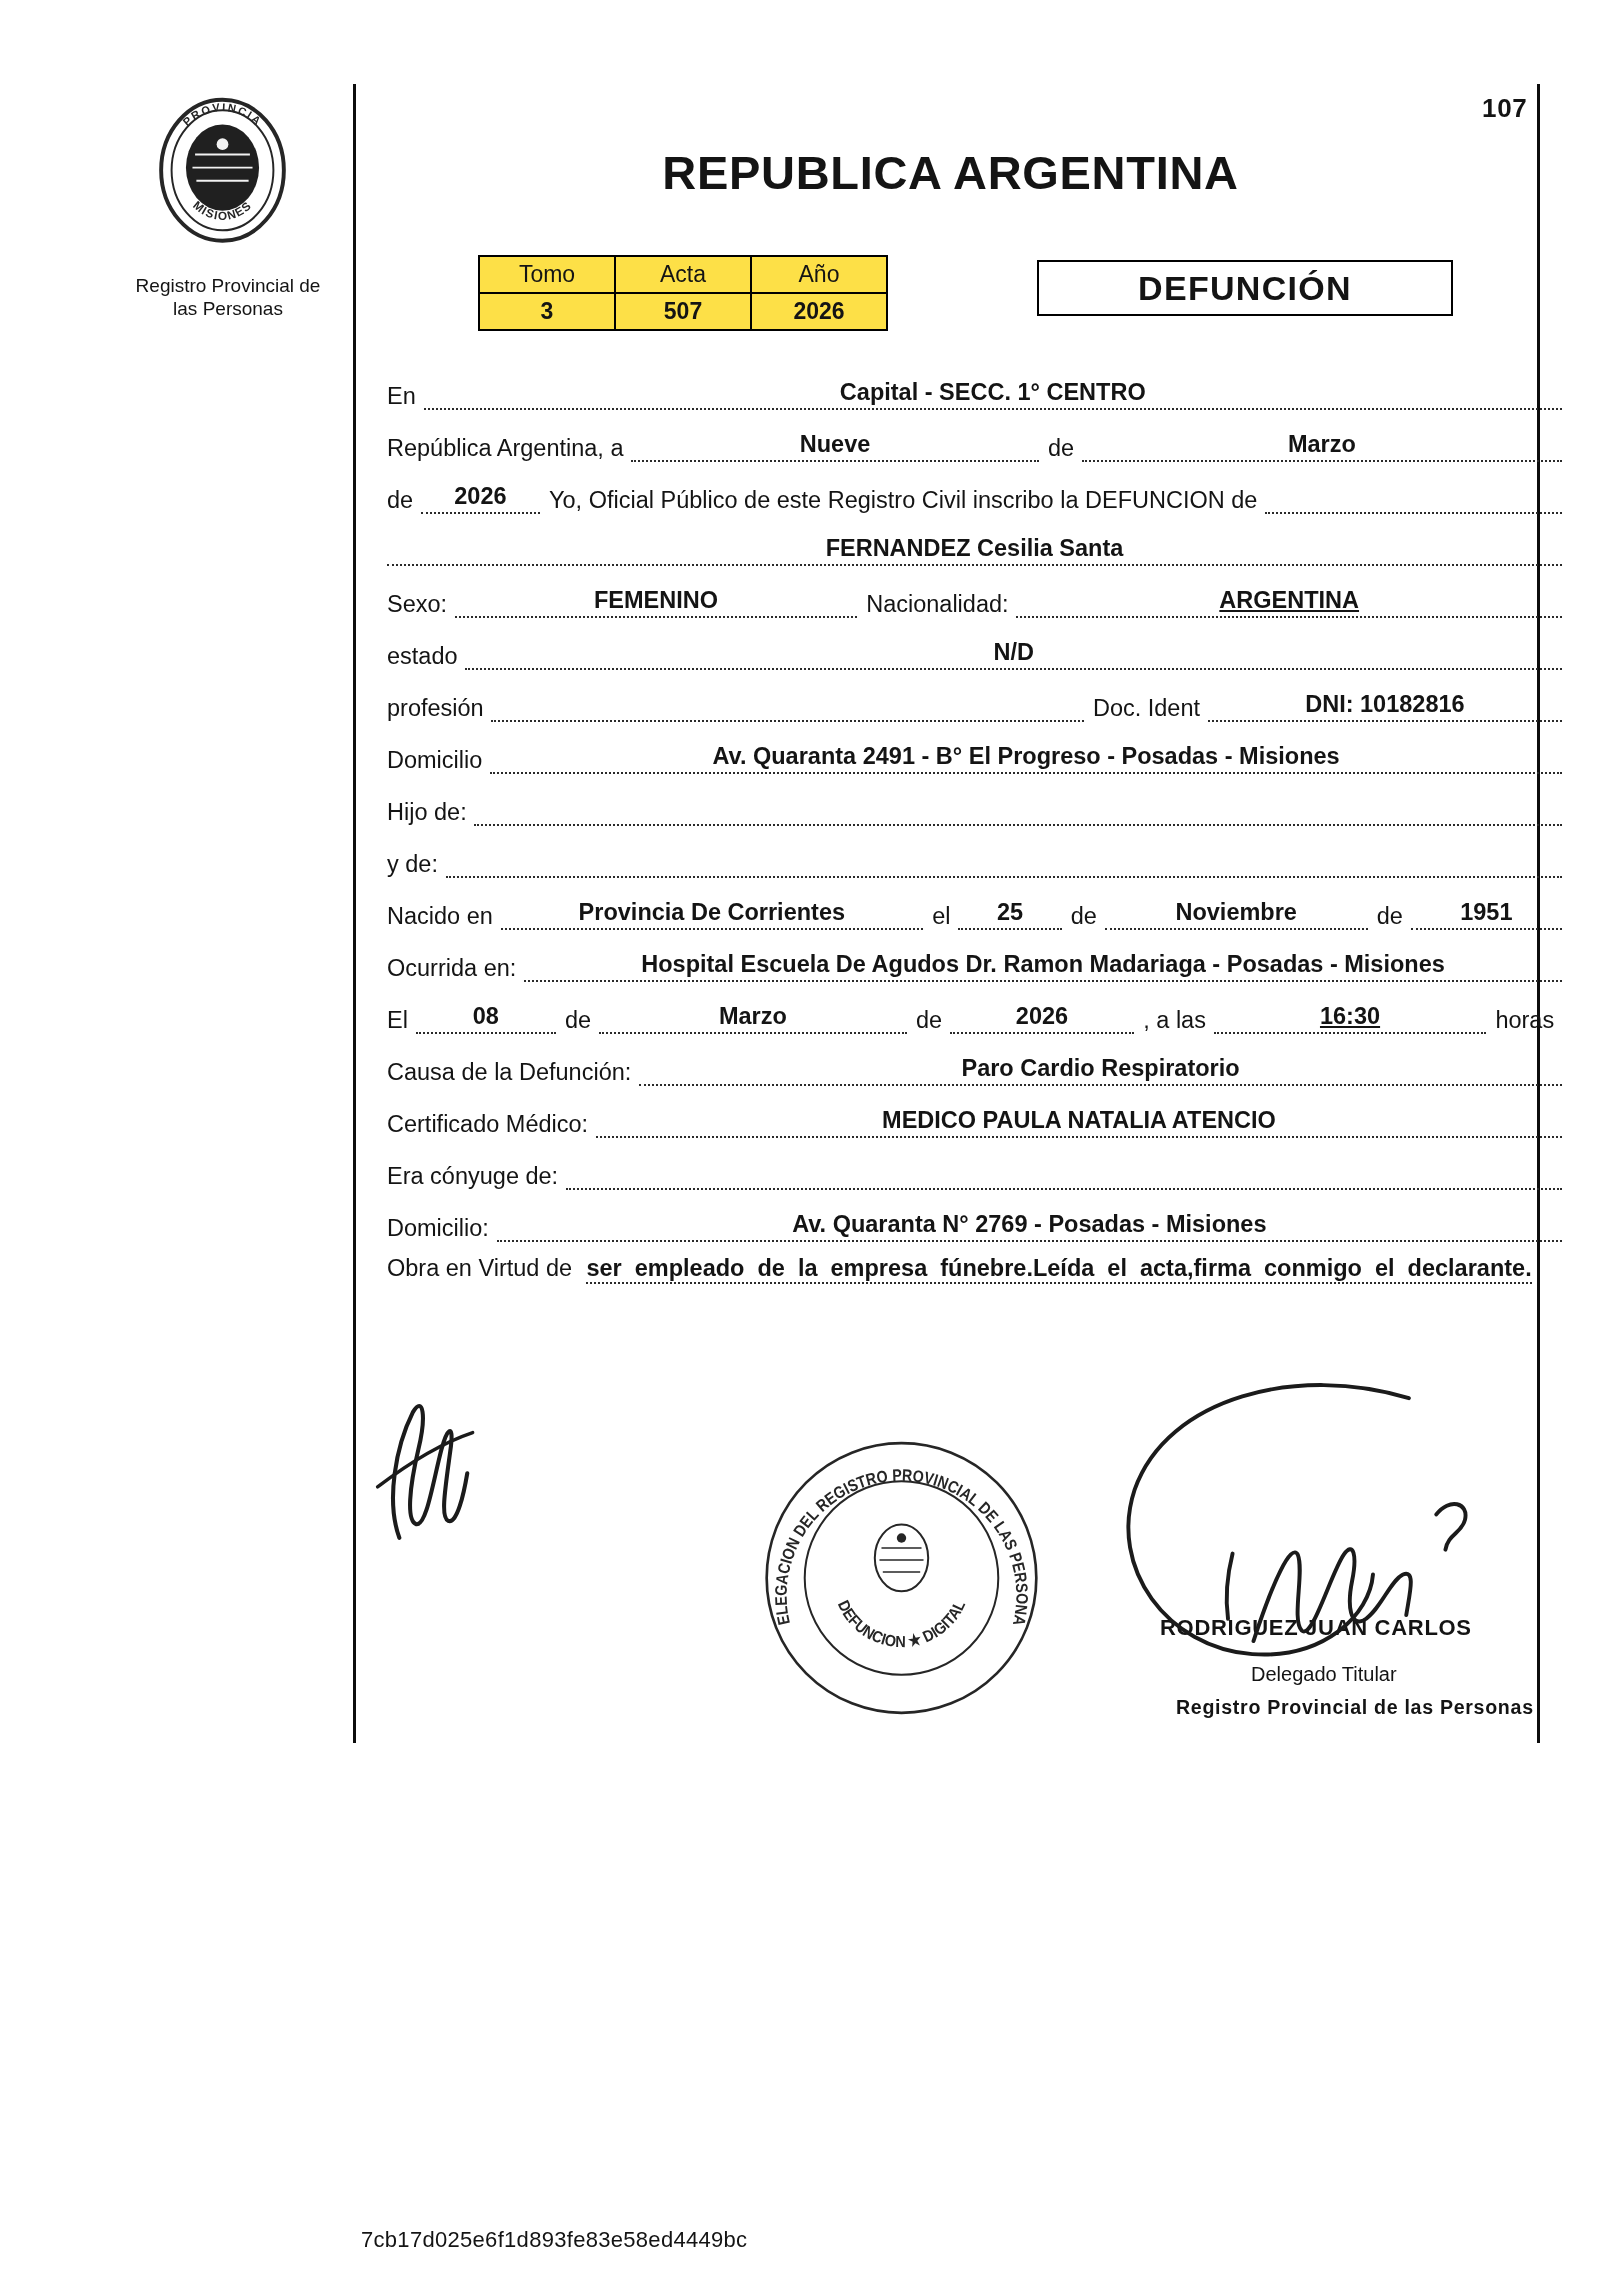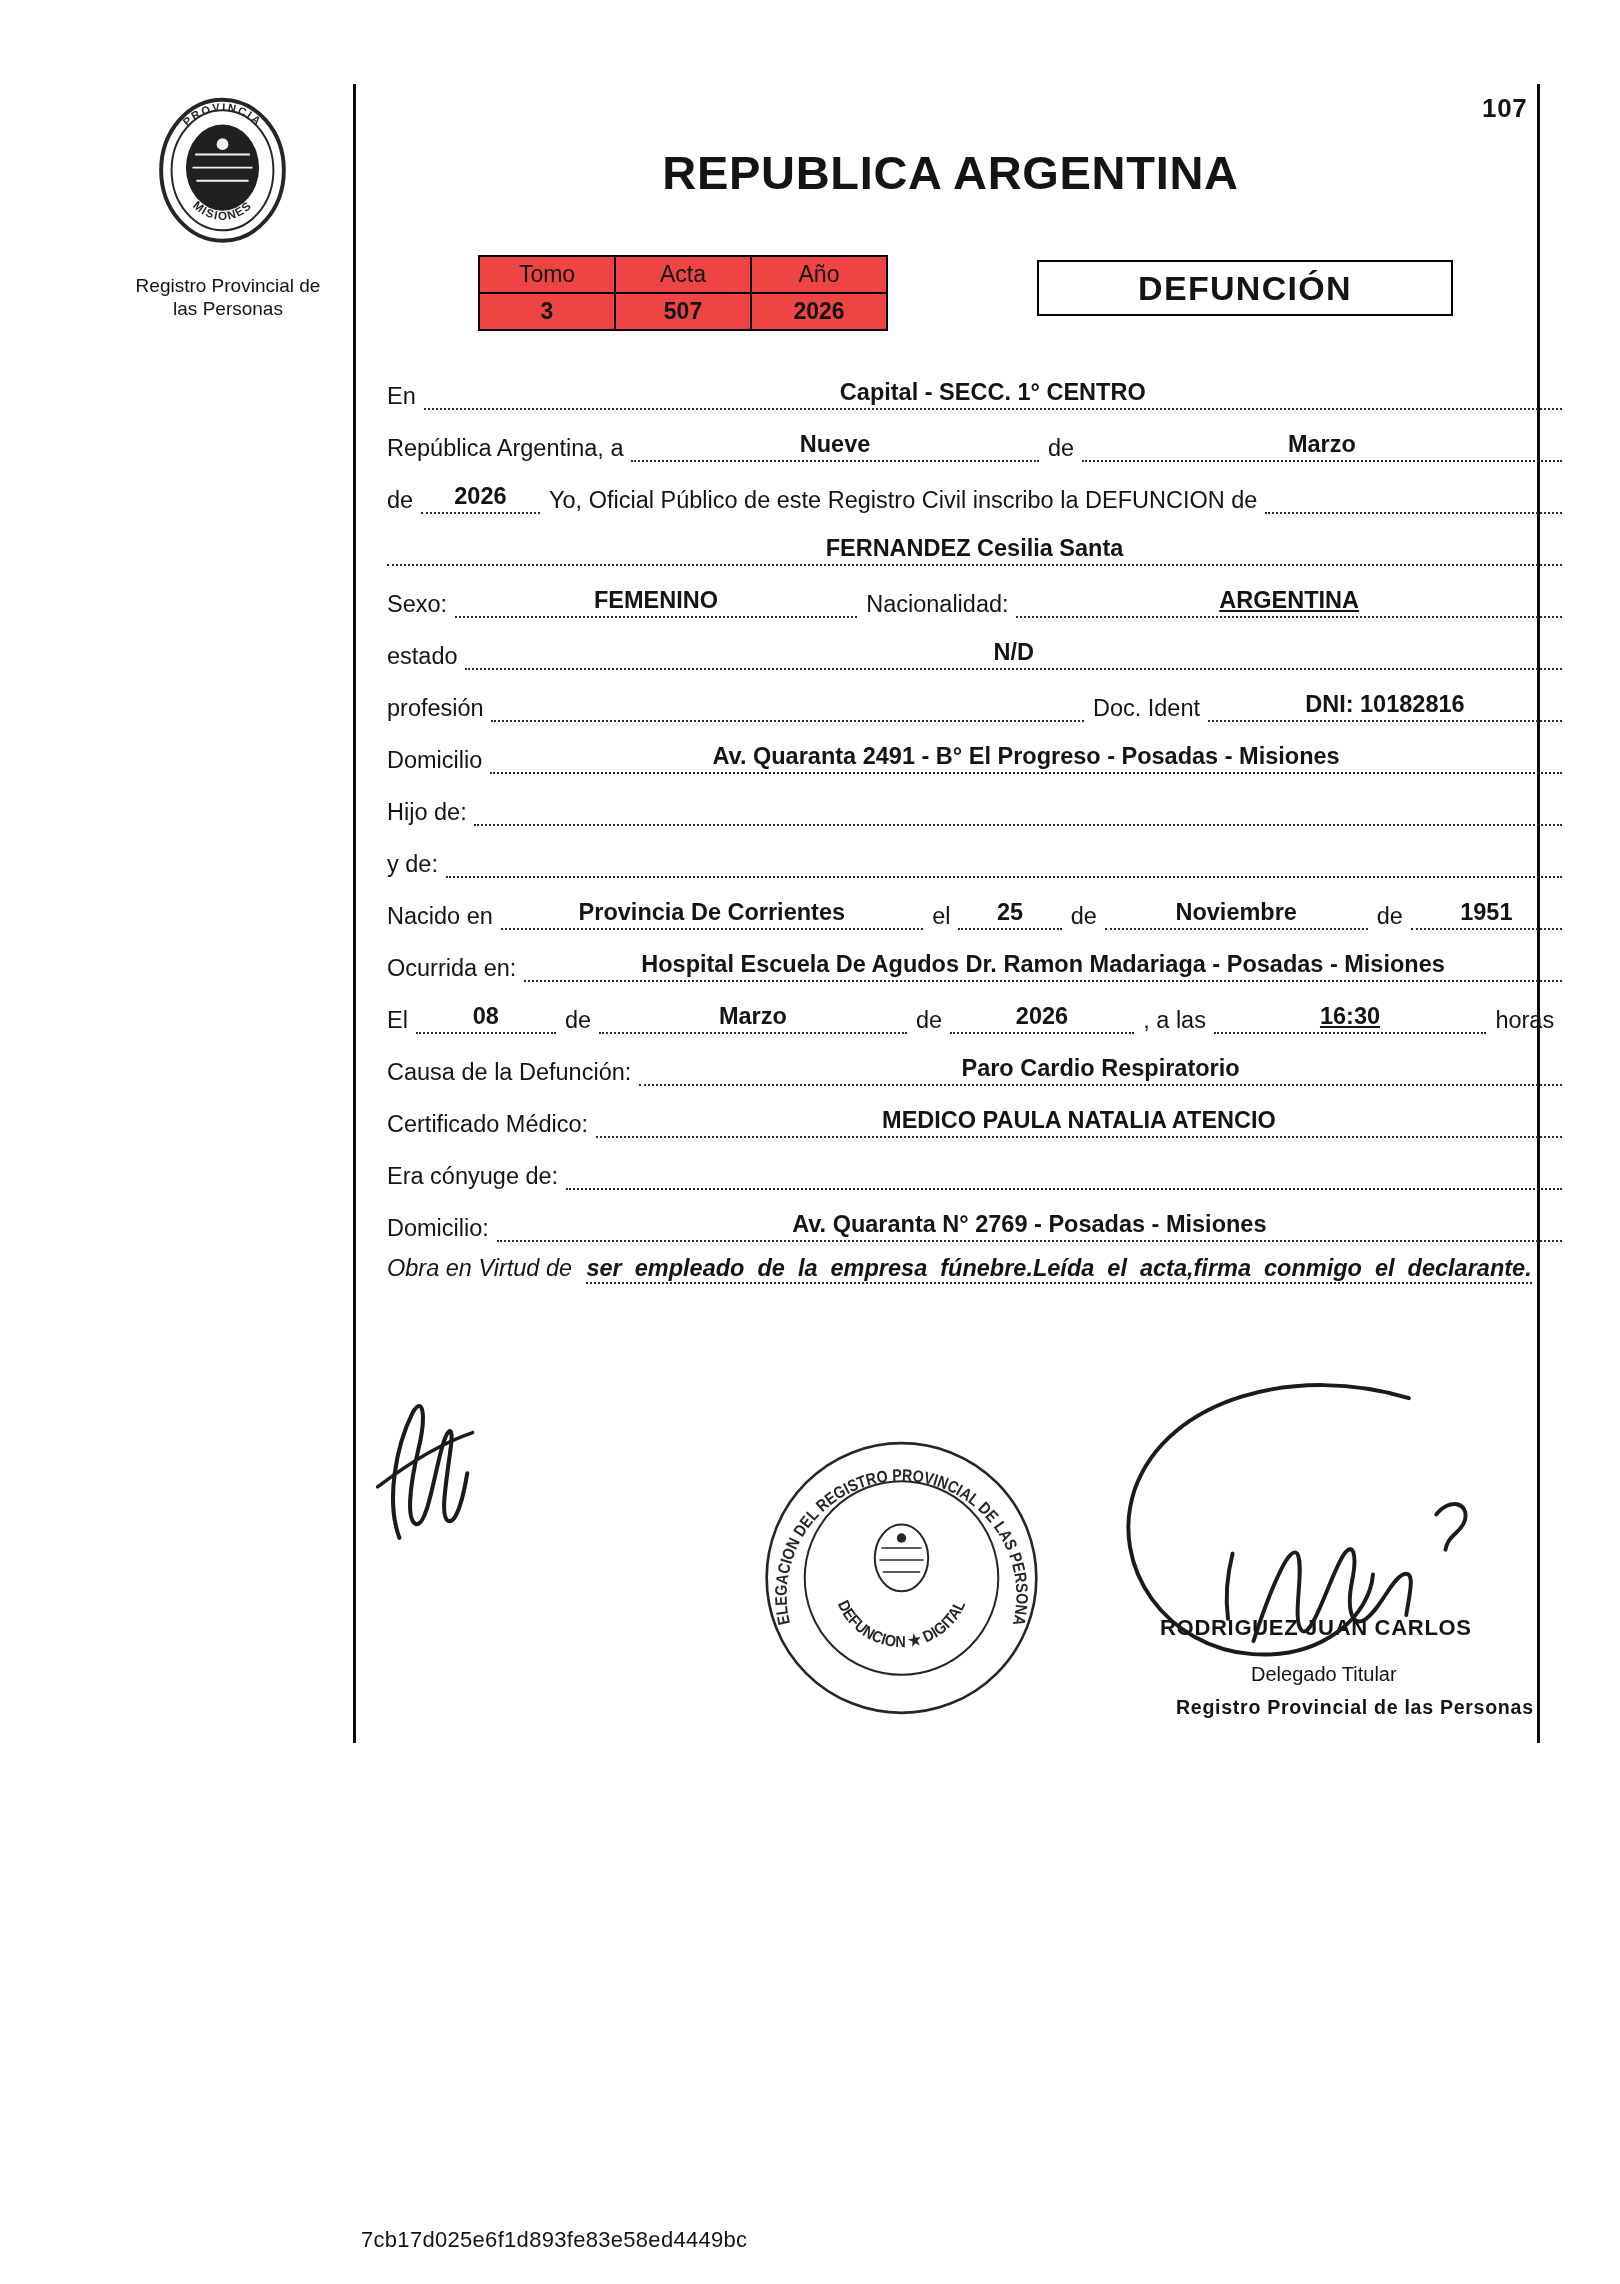--- a/index.html
+++ b/index.html
@@ -12,21 +12,21 @@
   .vline-right { left:1537px; }
 
   .page-number { position:absolute; left:1482px; top:93px; font-size:26px; font-weight:600; letter-spacing:0.7px; }
 
   .seal-svg { position:absolute; left:152px; top:91px; width:141px; height:165px; }
   .seal-caption { position:absolute; left:91px; top:274px; width:274px; text-align:center; font-size:19px; line-height:23px; }
 
   .doc-title { position:absolute; left:457px; top:145px; width:987px; text-align:center;
                font-size:47px; font-weight:700; letter-spacing:0.7px; }
 
-  table.record-table { position:absolute; left:478px; top:255px; border-collapse:collapse; background:#ef4444; }
+  table.record-table { position:absolute; left:478px; top:255px; border-collapse:collapse; background:#fde047; }
   table.record-table th, table.record-table td {
       border:2px solid #000; width:136px; height:37px; text-align:center; font-size:23px; }
   table.record-table th { font-weight:400; }
   table.record-table td { font-weight:700; }
 
   .act-type-box { position:absolute; left:1037px; top:260px; width:416px; height:56px;
       border:2.6px solid #000; display:flex; align-items:center; justify-content:center;
       font-size:34px; font-weight:700; letter-spacing:1.3px; }
 
   .form { position:absolute; left:363px; top:361px; width:1175px; font-size:23.5px;margin-left:24px; }
@@ -35,21 +35,21 @@
   .lbl.mid { margin:0 7.8px 0 9.1px; }
   .val { border-bottom:2.6px dotted #2a2a2a; text-align:center; font-weight:700;
          padding:0 3.9px 2px; white-space:nowrap; overflow:visible; }
   .f1 { flex:1; }
   .fl-060 { flex:0.60; } .fl-075 { flex:0.75; } .fl-080 { flex:0.80; } .fl-090 { flex:0.90; }
   .fl-100 { flex:1.0; }  .fl-110 { flex:1.10; } .fl-135 { flex:1.35; } .fl-130 { flex:1.30; }
   .fl-150 { flex:1.50;text-decoration:underline; } .fl-160 { flex:1.60; } .fl-170 { flex:1.70; } .fl-250 { flex:2.50; }
   .fl-260 { flex:2.60; }
   .w-year { flex:0 0 119px; }
 
-  .row.obra { display:block; height:auto; line-height:38px; padding:3.9px 0 0;font-style:italic; }
+  .row.obra { display:block; height:auto; line-height:38px; padding:3.9px 0 0; }
   .obra .val-inline { border-bottom:2.6px dotted #2a2a2a; font-weight:700; word-spacing:6.5px;
         padding-bottom:1.3px; box-decoration-break:clone; -webkit-box-decoration-break:clone; }
 
   .sig-left-svg  { position:absolute; left:358px;  top:1385px; width:137px; height:163px; }
   .stamp-svg     { position:absolute; left:758px; top:1431px; width:287px; height:294px; }
   .sig-right-svg { position:absolute; left:1017px; top:1359px; width:503px; height:333px; z-index:3; }
 
   .sig-name     { position:absolute; left:1160px; top:1615px; width:366px; font-size:22px; font-weight:700; letter-spacing:0.7px; }
   .sig-title    { position:absolute; left:1251px; top:1663px; font-size:20px; }
   .sig-subtitle { position:absolute; left:1176px; top:1696px; font-size:19.6px; font-weight:700; filter:blur(0.7px); letter-spacing:0.7px; }

